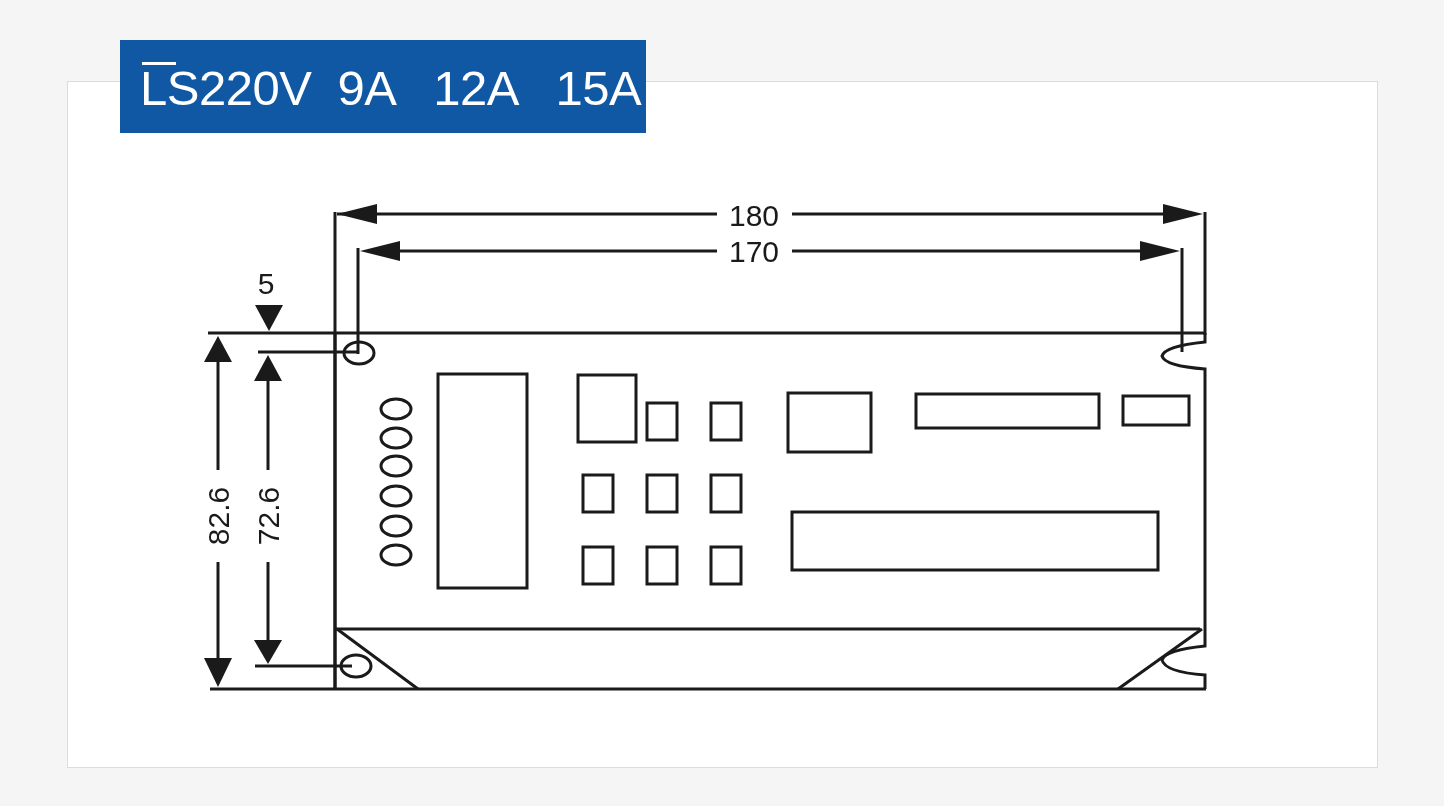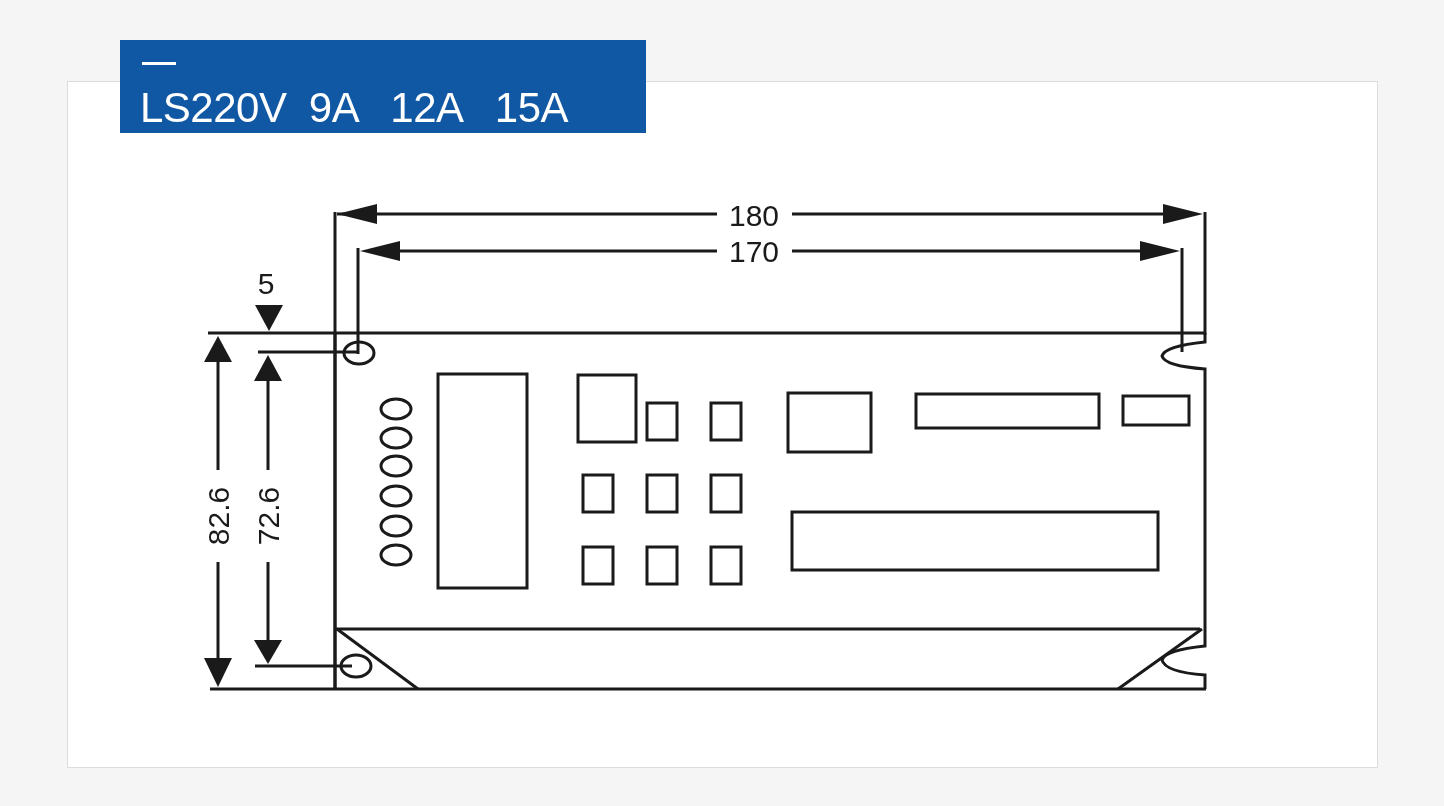--- a/index.html
+++ b/index.html
@@ -21,22 +21,22 @@
     width: 526px; height: 93px;
     background: #1158a4;
     color: #ffffff;
     box-sizing: border-box;
   }
   .title-dash {
     position: absolute; left: 22px; top: 22px;
     width: 34px; height: 3px; background: #ffffff;
   }
   .title-text {
-    position: absolute; left: 20px; top: 46px;
-    font-size: 42px; line-height: 44px;
+    position: absolute; left: 20px; top: 26px;
+    font-size: 49px; line-height: 44px;
     white-space: pre; letter-spacing: -0.5px;
   }
   svg.drawing { position: absolute; left: 0; top: 0; }
   .dim-text {
     font-family: "Liberation Sans", sans-serif;
     font-size: 30px; fill: #1a1a1a;
   }
 </style>
 </head>
 <body>

